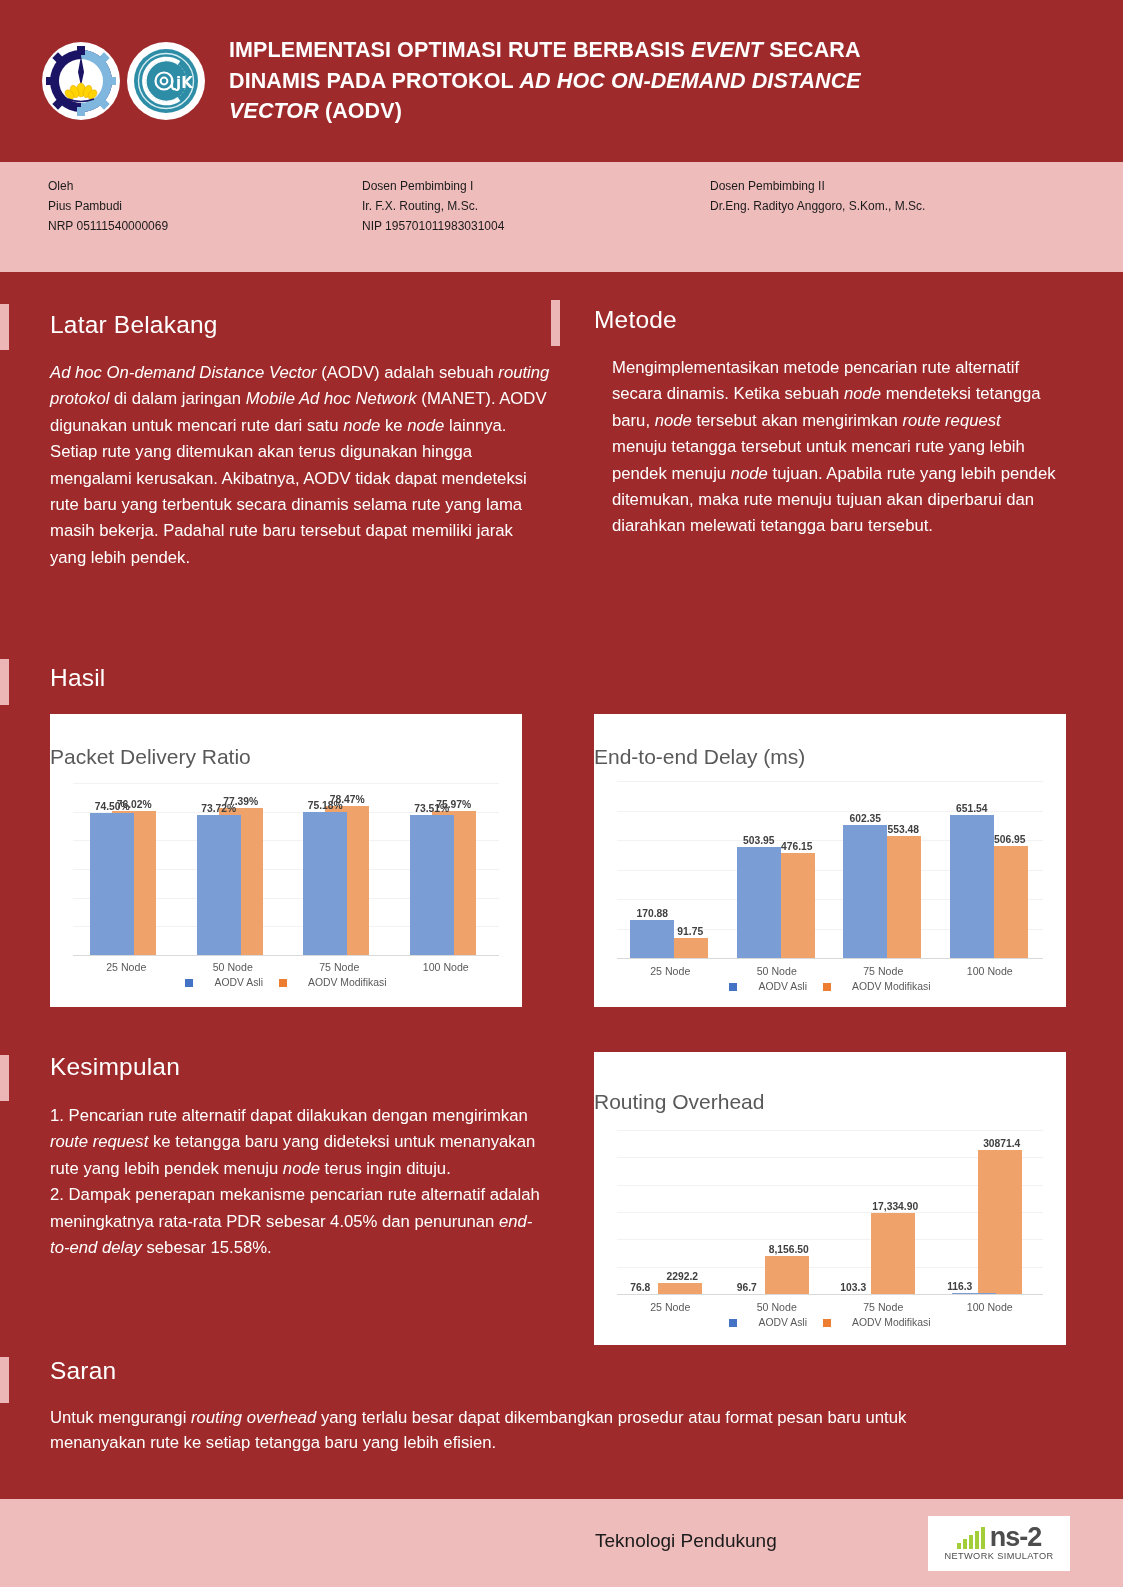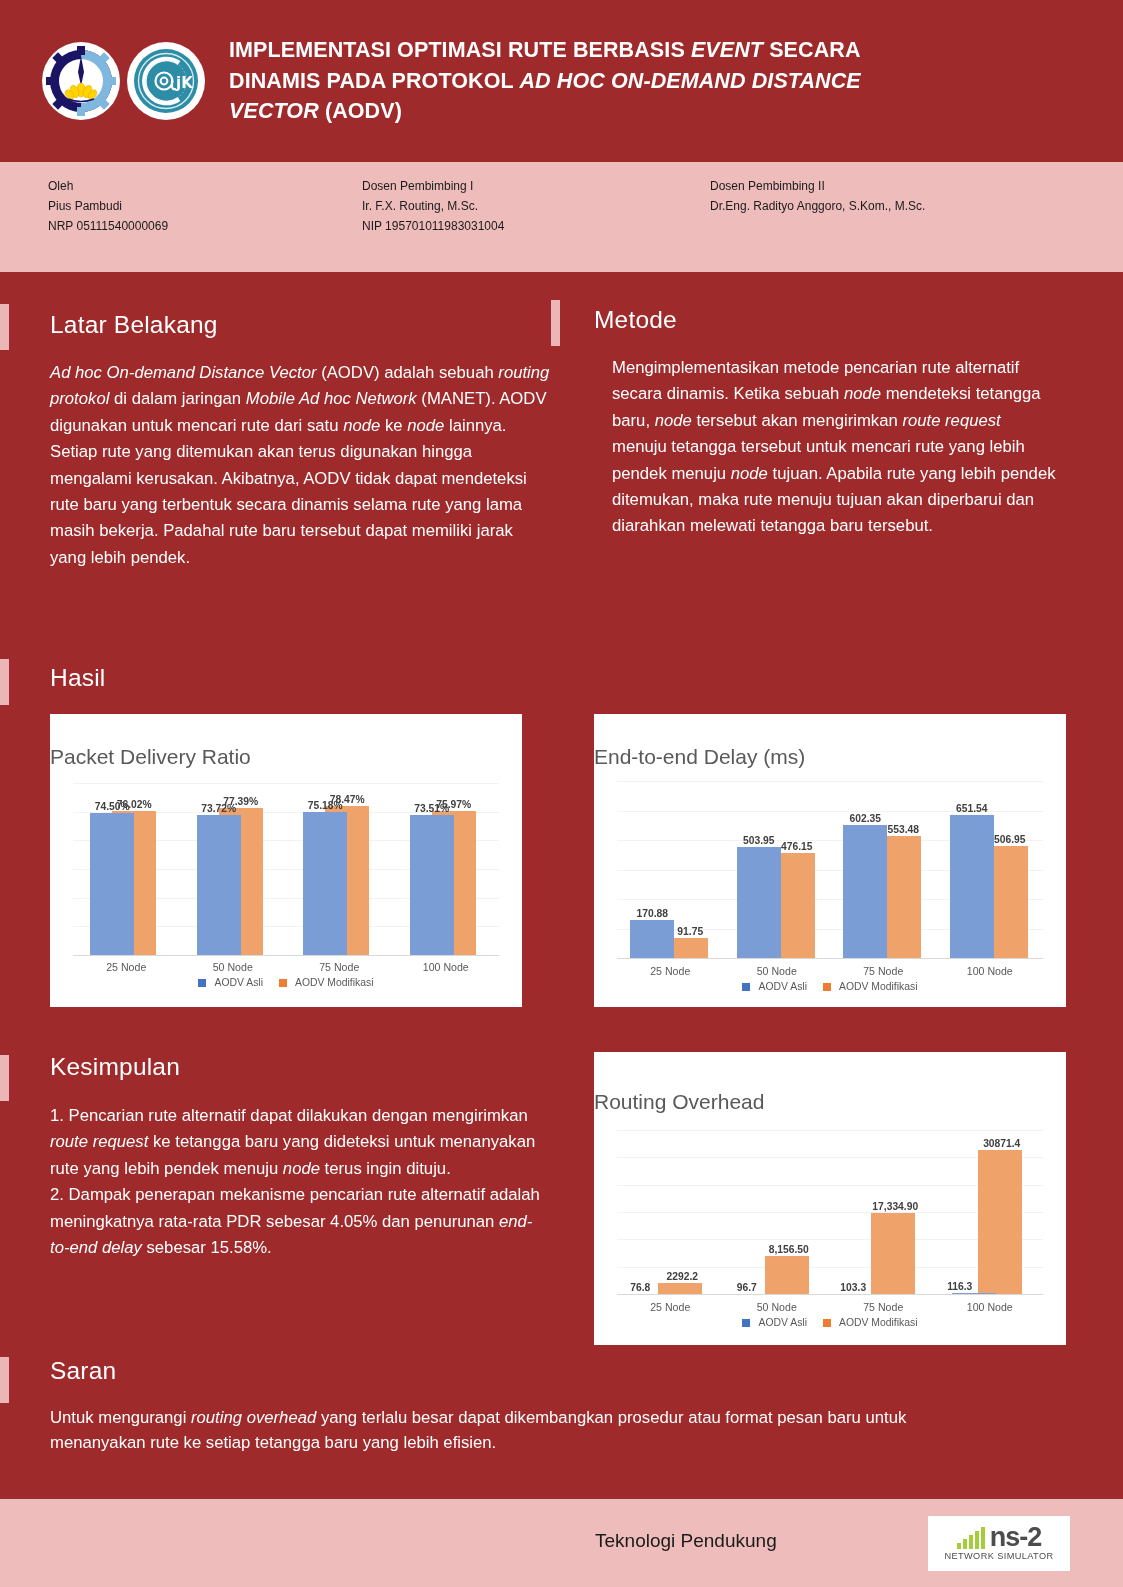--- a/index.html
+++ b/index.html
@@ -113,21 +113,21 @@
   .cat-label {
     flex: 1 1 0;
     text-align: center;
     font-size: 10.6px;
     color: #595959;
   }
   .legend {
     display: flex; justify-content: center; align-items: center;
     gap: 16px; margin-top: 4px;
   }
-  .legend-item { display: flex; align-items: center; gap: 8px; }
+  .legend-item { display: flex; align-items: center; gap: 21px; }
   .legend-swatch { width: 8px; height: 8px; }
   .legend-swatch.blue { background: #4472C4; }
   .legend-swatch.orange { background: #ED7D31; }
   .legend-label { font-size: 10.4px; color: #595959; }
 
   
   #footer {
     position: absolute; left: 0; bottom: 0; width: 1123px; height: 88px;
     background: #EFBCBC;
     display: flex; align-items: center; justify-content: center;

